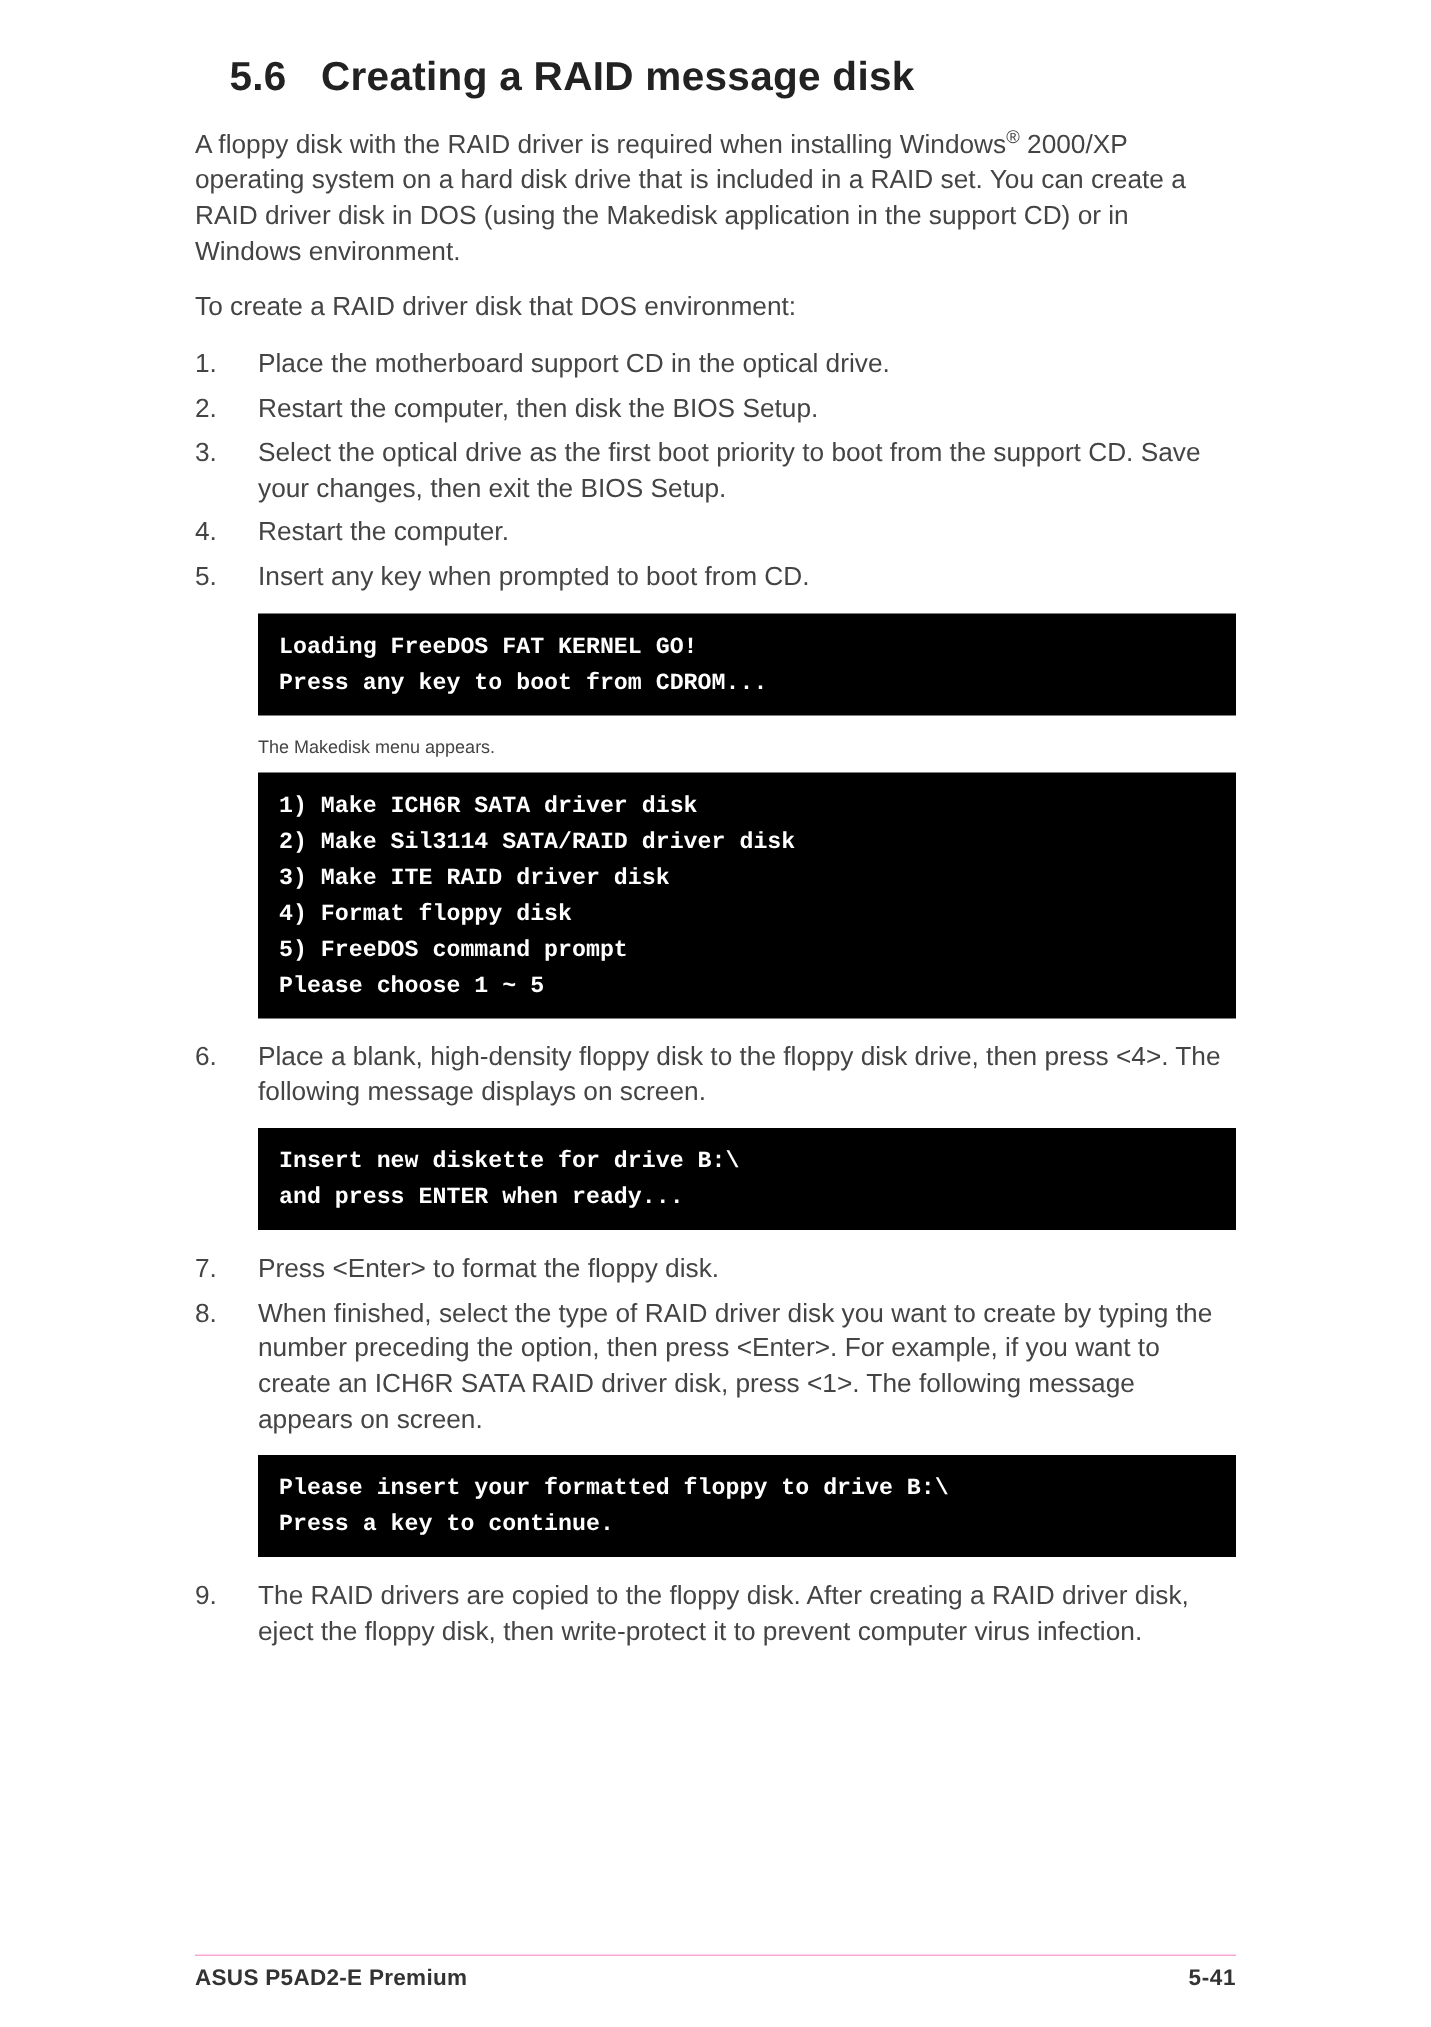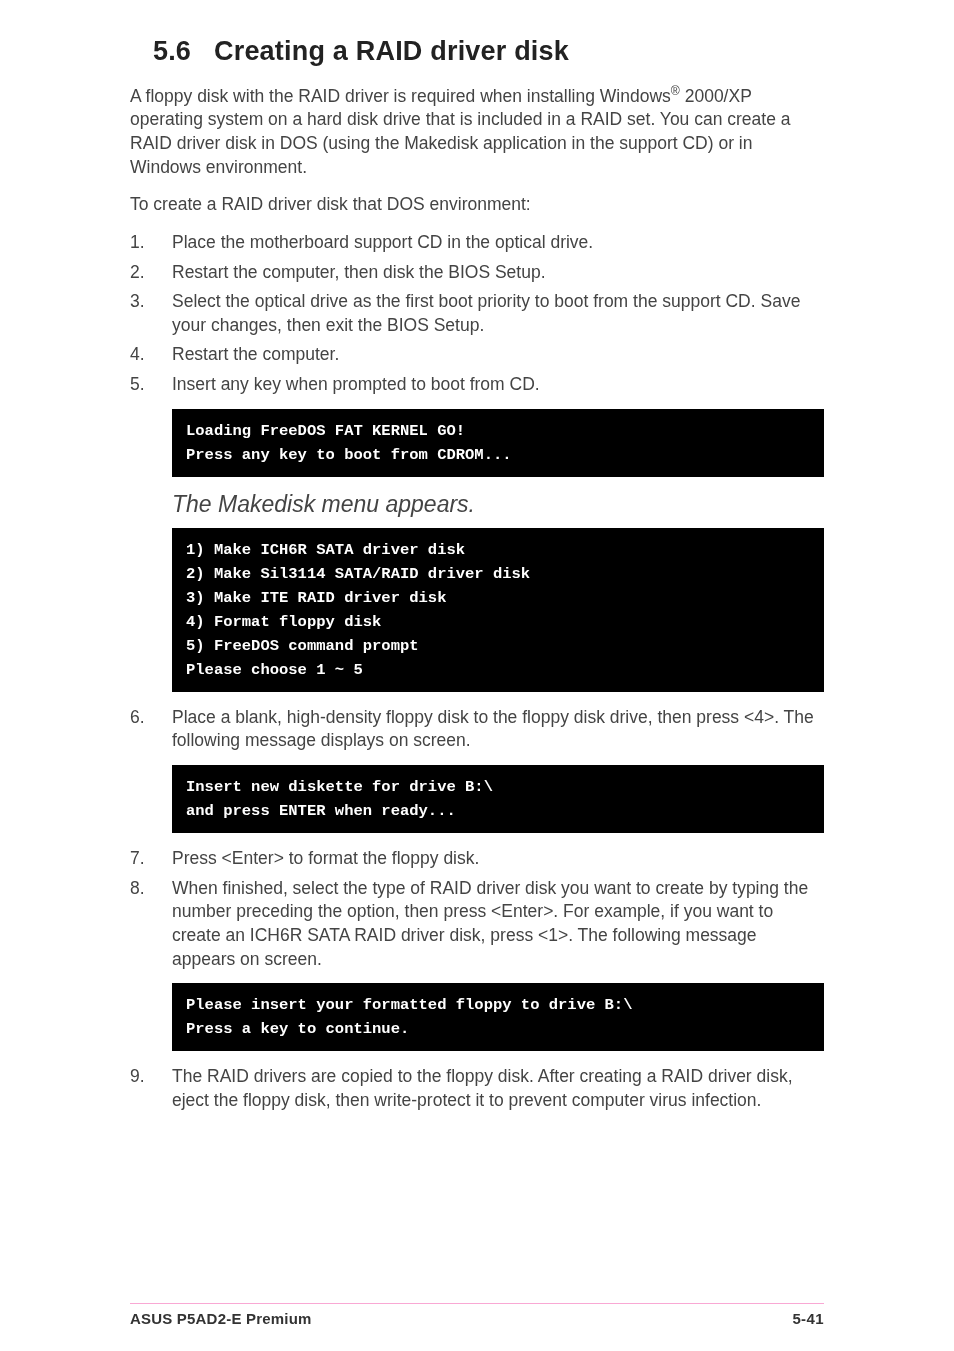--- a/index.html
+++ b/index.html
@@ -46,24 +46,23 @@
     color: #ffffff;
     font-family: Liberation Mono, monospace;
     font-weight: bold;
     font-size: 15.5px;
     line-height: 1.55;
     padding: 10px 14px;
     margin: 8px 0 14px 42px;
     white-space: pre;
   }
   .after-code-caption {
-    font-size: 23px;
+    font-size: 12px;
     color: #444;
     margin: 0 0 10px 42px;
-    font-style: italic;
   }
   .footer {
     position: absolute;
     bottom: 24px;
     left: 130px;
     right: 130px;
     border-top: 1px solid #f9a8d4;
     padding-top: 6px;
     display: flex;
     justify-content: space-between;
@@ -71,21 +70,21 @@
     color: #333;
   }
   .footer .left { font-weight: bold; letter-spacing: 0.2px; }
   .footer .right { font-weight: bold; letter-spacing: 0.4px; }
   sup { font-size: 0.7em; }
 </style>
 </head>
 <body>
 
 <h1 class="section-heading">
-  <span class="secnum">5.6</span><span>Creating a RAID driver disk</span>
+  <span class="secnum">5.6</span><span>Creating a RAID message disk</span>
 </h1>
 
 <p class="body">A floppy disk with the RAID driver is required when installing Windows<sup>®</sup> 2000/XP operating system on a hard disk drive that is included in a RAID set. You can create a RAID driver disk in DOS (using the Makedisk application in the support CD) or in Windows environment.</p>
 
 <p class="body">To create a RAID driver disk that DOS environment:</p>
 
 <ol class="numlist">
     <li>
       <span class="num">1.</span>
       <span class="txt">Place the motherboard support CD in the optical drive.</span>

